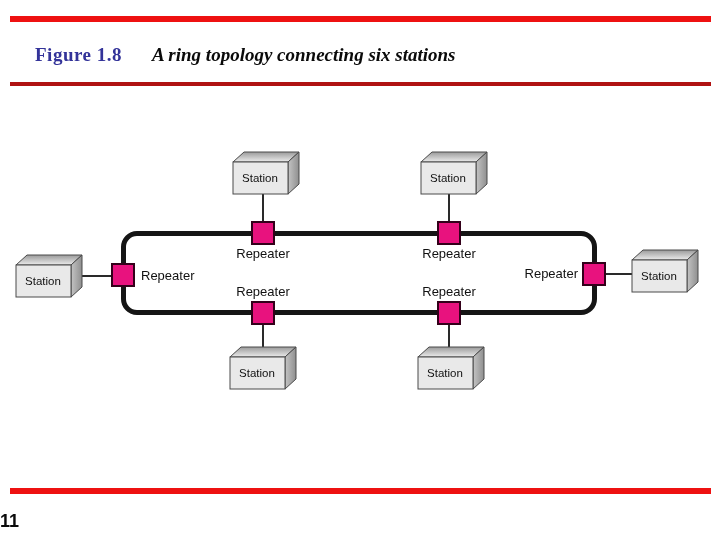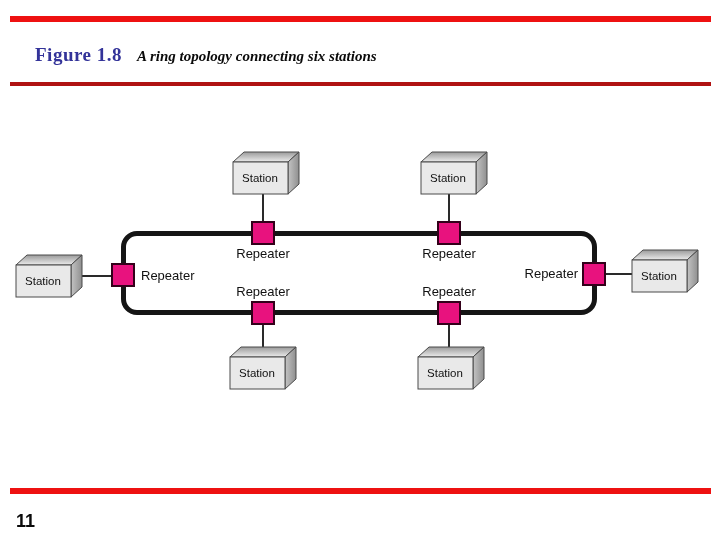--- a/index.html
+++ b/index.html
@@ -8,32 +8,32 @@
     background:#ffffff; font-family:"Liberation Sans", sans-serif;
   }
 
   
   .rule { position:absolute; left:10px; width:701px; }
   #rule-top    { top:16px;  height:6px; background:var(--top-rule,#ee1111); }
   #rule-title  { top:82px;  height:4px; background:var(--title-underline,#b01212); }
   #rule-bottom { top:488px; height:6px; background:var(--bottom-rule,#ee1111); }
 
   
-  #title-row { position:absolute; left:35px; top:44px; display:flex; align-items:baseline; gap:15px; white-space:nowrap; }
+  #title-row { position:absolute; left:35px; top:44px; display:flex; align-items:baseline; gap:30px; white-space:nowrap; }
   #figure-label {
     font-family:"Liberation Serif", serif; font-weight:bold; font-size:19px;
     color:var(--figure-label-blue,#333399); letter-spacing:.5px;
   }
   #figure-caption {
     font-family:"Liberation Serif", serif; font-weight:bold; font-style:italic;
-    font-size:15px; color:#0a0a0a;
+    font-size:19px; color:#0a0a0a;
   }
 
   
-  #page-number { position:absolute; left:16px; top:511px; font-size:18px; font-weight:bold; color:#0a0a0a; }
+  #page-number { position:absolute; left:0; top:511px; font-size:18px; font-weight:bold; color:#0a0a0a; }
 
   
   #diagram { position:absolute; left:0; top:0; width:720px; height:540px; }
 
   #ring {
     position:absolute; left:121px; top:231px; width:476px; height:84px;
     box-sizing:border-box; border:5px solid var(--ring-black,#151515);
     border-radius:16px; z-index:2; background:transparent;
   }
 

